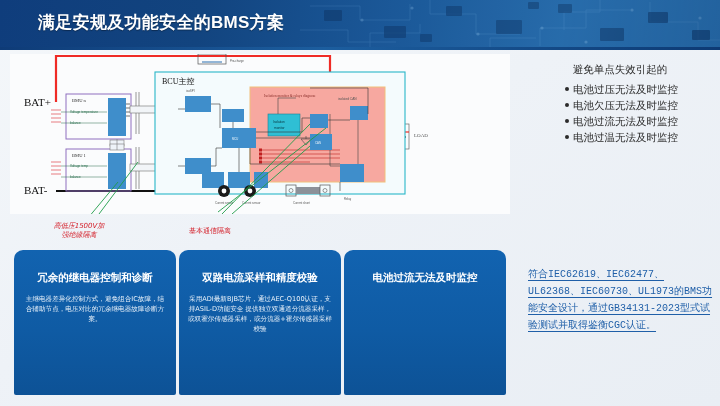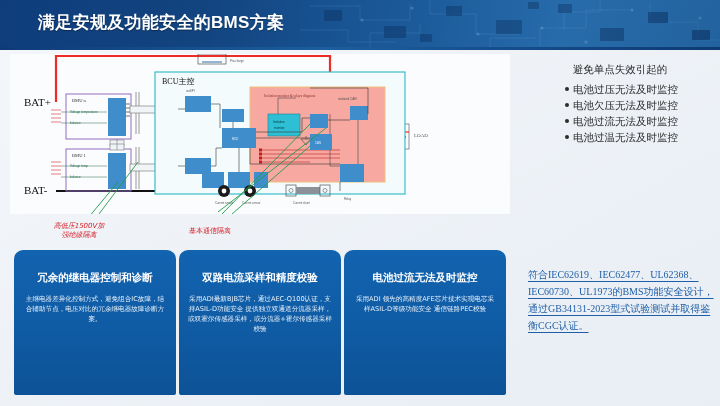--- a/index.html
+++ b/index.html
@@ -77,21 +77,21 @@
   .rp-bullet .dot {
     display: inline-block; width: 4px; height: 4px; border-radius: 50%;
     background: #2b2b2b; vertical-align: middle; margin-right: 4px;
     position: relative; top: -1px;
   }
 
   
   .right-note {
     position: absolute; left: 528px; top: 266px; width: 186px;
     font-size: 10px; line-height: 17px; color: #1f5fa8;
-    font-family: Liberation Serif, serif;
+    font-family: Liberation Mono, monospace;
     text-decoration: underline;
     text-underline-offset: 3px;
   }
 
   
   .cards {
     position: absolute; left: 14px; top: 250px;
     width: 492px; height: 145px;
     display: flex; gap: 3px;
   }
@@ -376,18 +376,17 @@
       <div class="card-body">主继电器差异化控制方式，避免组合IC故障，结合辅助节点，电压对比的冗余继电器故障诊断方案。</div>
 
     </div>
     <div class="card">
       <div class="card-title">双路电流采样和精度校验</div>
       <div class="card-body">采用ADI最新BJB芯片，通过AEC-Q100认证，支持ASIL-D功能安全 提供独立双通道分流器采样，或双霍尔传感器采样，或分流器+霍尔传感器采样校验</div>
 
     </div>
     <div class="card">
       <div class="card-title">电池过流无法及时监控</div>
-      <div class="card-body">采用ADI 领先的高精度AFE芯片技术实现电芯采样ASIL-D等级功能安全 通信链路PEC校验</div>
 
     </div>
   </div>
 
 </div>
 
 </body></html>

